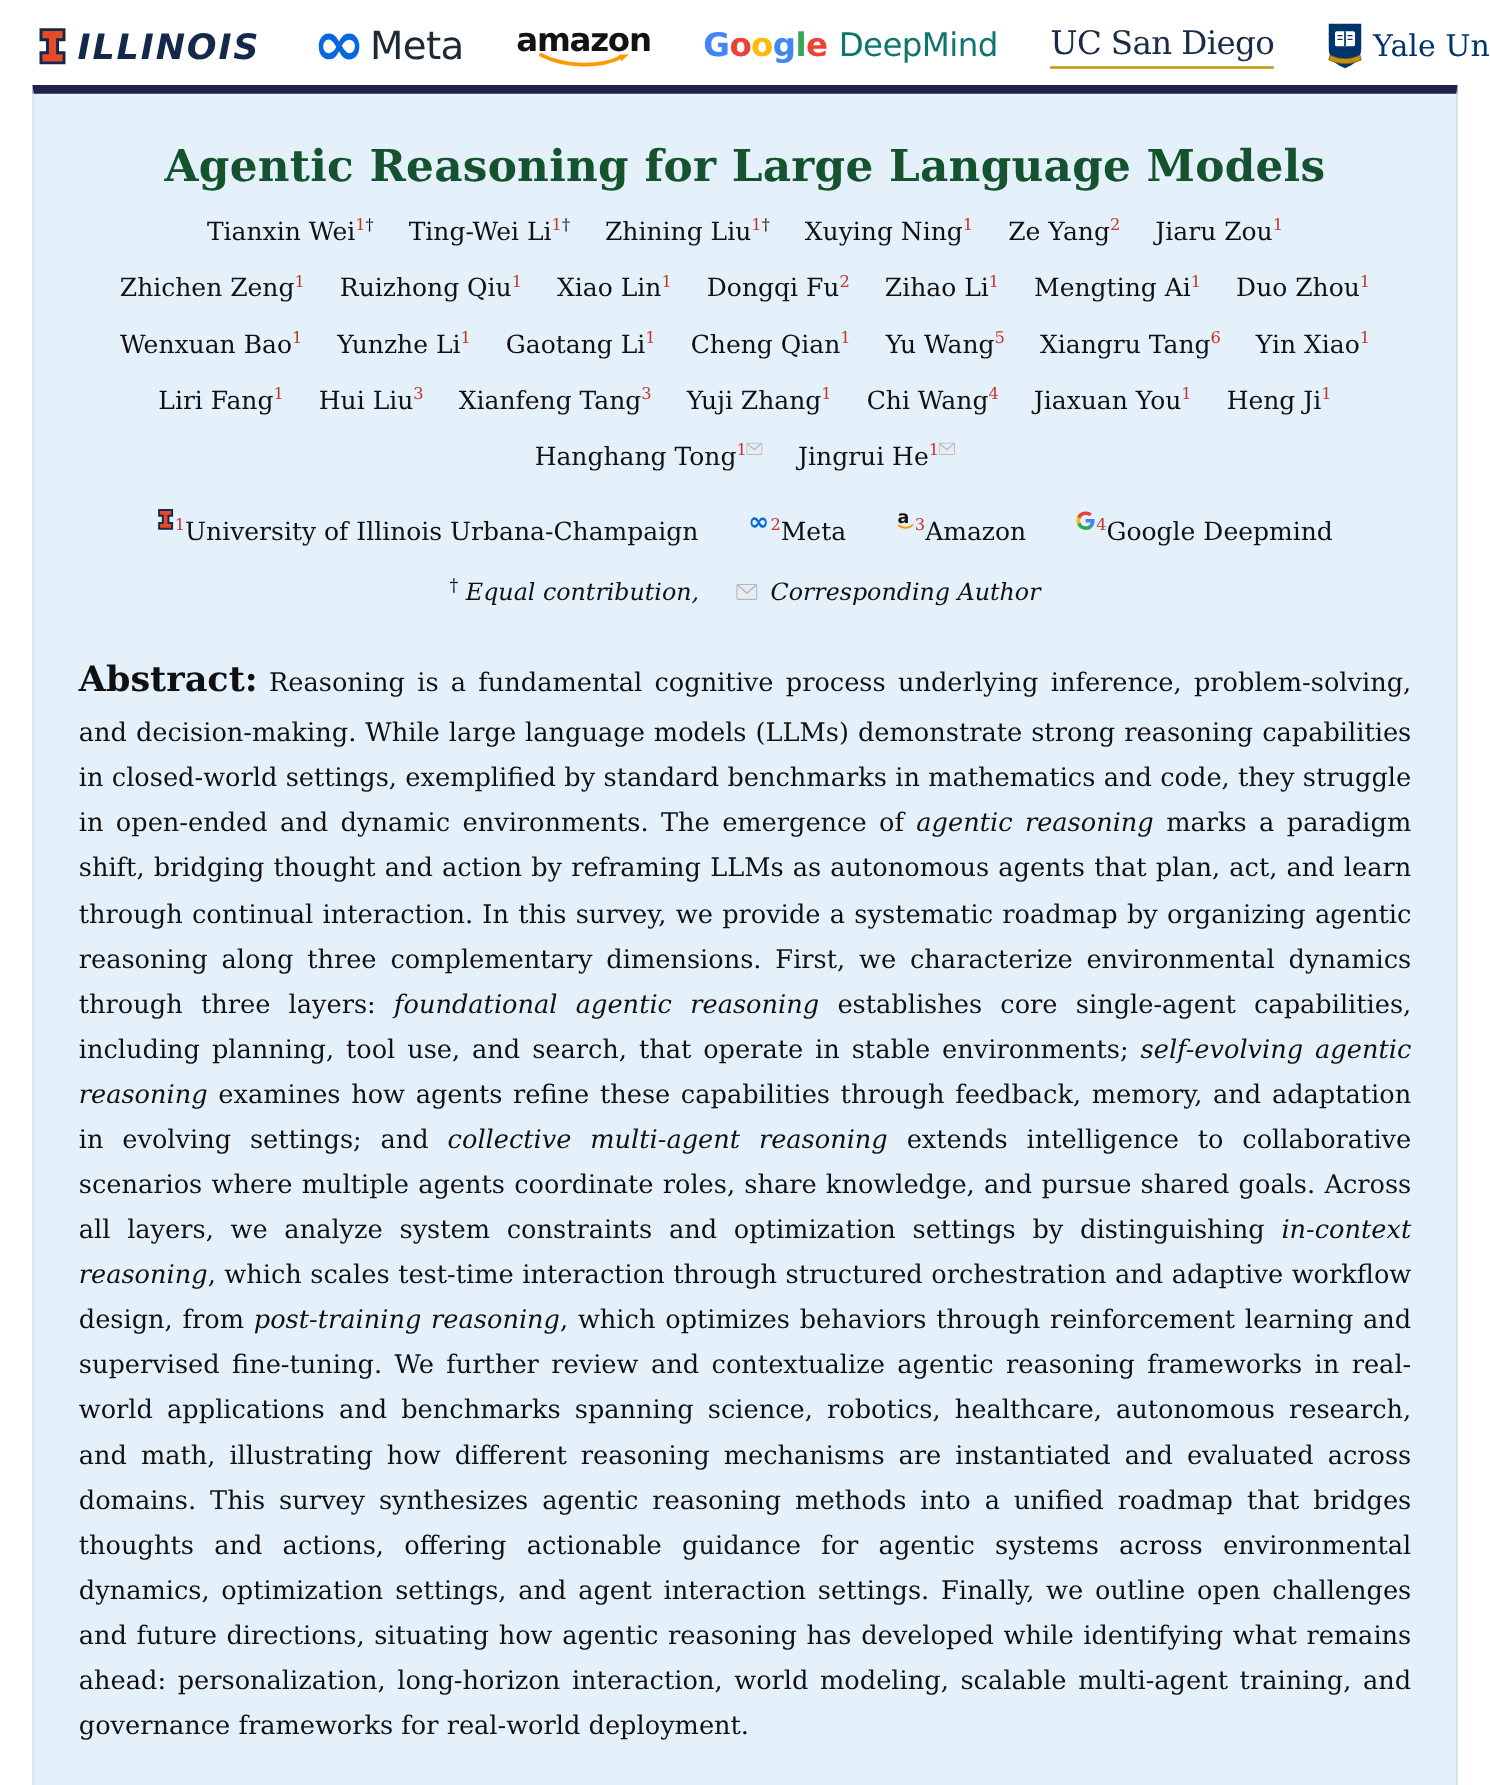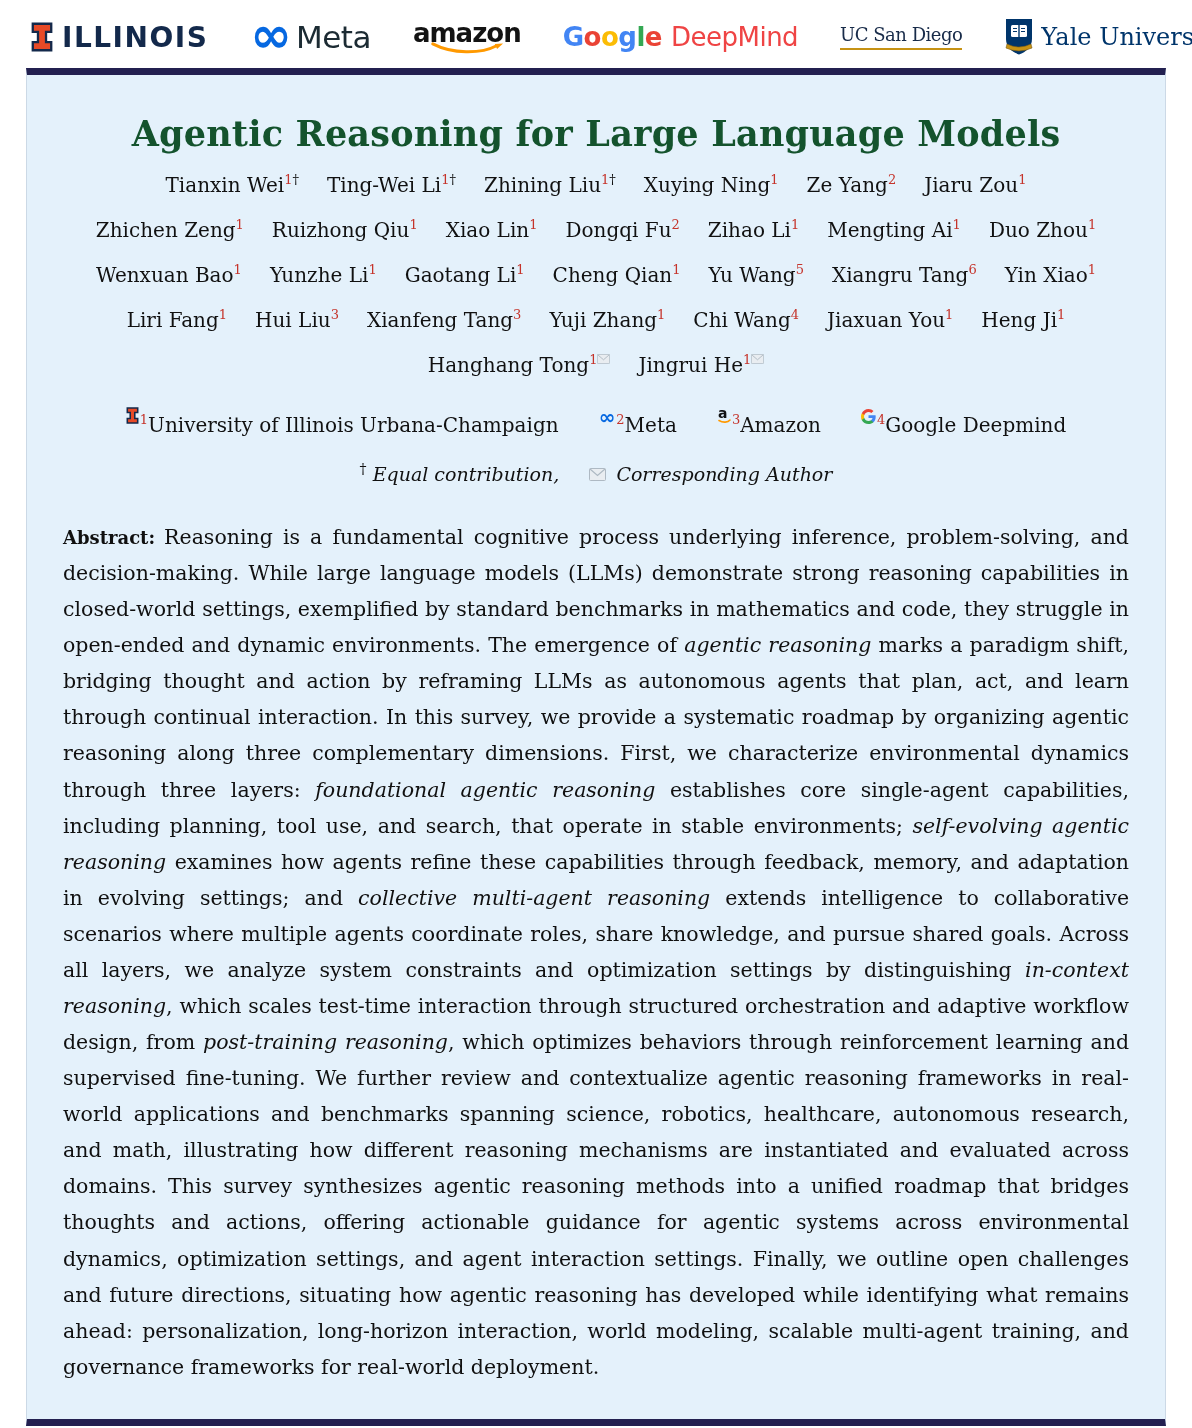--- a/index.html
+++ b/index.html
@@ -2,30 +2,30 @@
 <html><head>
 <meta charset="utf-8">
 <style>
   * { box-sizing: border-box; }
   html,body { margin:0; padding:0; background:#ffffff; }
   body { width:1192px; font-family:"DejaVu Serif", serif; color:#111; }
 
   
   .logo-bar { display:flex; align-items:center; gap:42px; padding:18px 0 12px 30px; height:68px; }
   .logo { display:flex; align-items:center; white-space:nowrap; }
-  .illinois-text { font-family:"DejaVu Sans", sans-serif; font-weight:bold; font-size:28px; letter-spacing:1.5px; color:#13294B; margin-left:8px; }
+  .illinois-text { font-family:"DejaVu Sans", sans-serif; font-weight:bold; font-size:28px; letter-spacing:1.5px; color:#13294B; margin-left:8px;font-style:italic; }
   .meta-infinity { font-family:"DejaVu Sans", sans-serif; font-weight:bold; font-size:50px; color:#0668E1; line-height:0; position:relative; top:-2px; }
   .meta-text { font-family:"DejaVu Sans", sans-serif; font-size:31px; color:#1C2B33; margin-left:4px; letter-spacing:-0.5px; }
   .amazon-stack { display:flex; flex-direction:column; align-items:center; }
   .amazon-text { font-family:"DejaVu Sans", sans-serif; font-weight:bold; font-size:26px; letter-spacing:-1px; color:#131313; line-height:1; }
   .amazon-smile { margin-top:-4px; }
   .gd { font-family:"DejaVu Sans", sans-serif; font-size:26px; }
   .google-letters { font-weight:bold; letter-spacing:-0.5px; }
-  .deepmind-text { color:#ef4444; margin-left:9px; letter-spacing:-0.5px; }
-  .ucsd-text { font-family:"DejaVu Serif", serif; font-size:18px; color:#182B49; border-bottom:2px solid #C69214; padding-bottom:3px; letter-spacing:-0.5px; }
+  .deepmind-text { color:#0f766e; margin-left:9px; letter-spacing:-0.5px; }
+  .ucsd-text { font-family:"DejaVu Serif", serif; font-size:26px; color:#182B49; border-bottom:2px solid #C69214; padding-bottom:3px; letter-spacing:-0.5px; }
   .yale-text { font-family:"DejaVu Serif", serif; font-size:24px; color:#00356B; margin-left:7px; }
 
   
   .card {
     margin:0 26px 14px 26px;
     background:#e4f1fb;
     border-top:7px solid #232050;
     border-bottom:7px solid #232050;
     border-left:1px solid #ccd9e6;
     border-right:1px solid #ccd9e6;
@@ -53,21 +53,21 @@
   .aff-logo .mini-inf { font-family:"DejaVu Sans", sans-serif; font-weight:bold; font-size:20px; color:#0668E1; }
   .aff-logo .mini-y { font-family:"DejaVu Serif", serif; font-weight:bold; font-size:17px; color:#00356B; }
 
   .footnote { text-align:center; margin-top:24px; font-size:19px; }
   .foot-italic { font-style:italic; }
   .footnote .dagger { font-size:14px; vertical-align:super; }
   .footnote .envelope { margin:0 4px 0 24px; }
 
   
   .abstract { margin:34px 0 0 0; text-align:justify; font-size:20.5px; line-height:1.76; color:#101010; }
-  .abstract-label { margin-right:9px; font-size:18px; }
+  .abstract-label { margin-right:9px; font-size:28px; }
   .abstract i { }
 </style>
 </head>
 <body>
 
 <header class="logo-bar">
 
   <div class="logo">
     <svg width="24" height="30" viewBox="0 0 20 26">
       <path d="M2 1.5 h16 v7 h-4.5 v9 h4.5 v7 H2 v-7 h4.5 v-9 H2 Z" fill="#E84A27" stroke="#13294B" stroke-width="2"></path>

